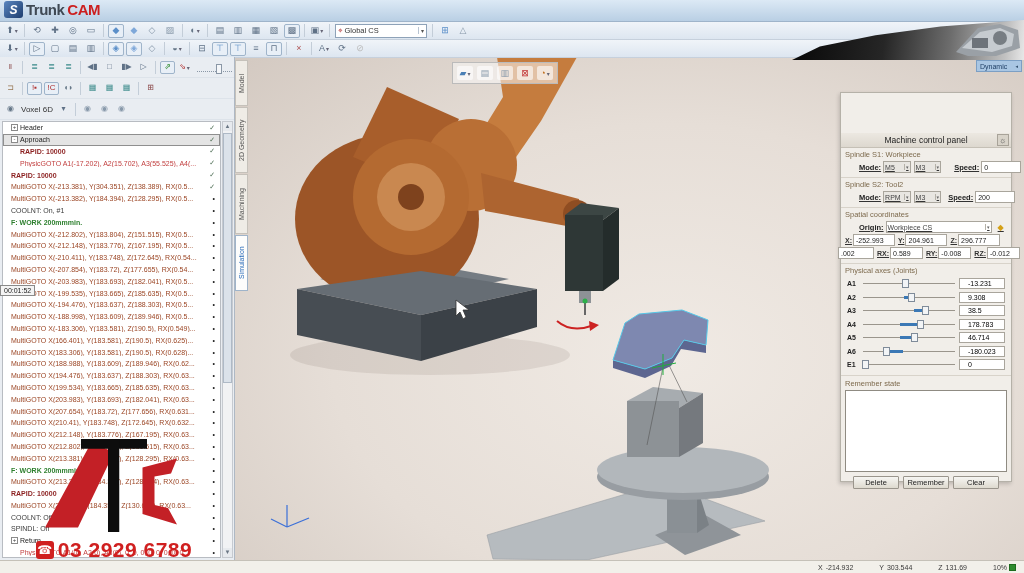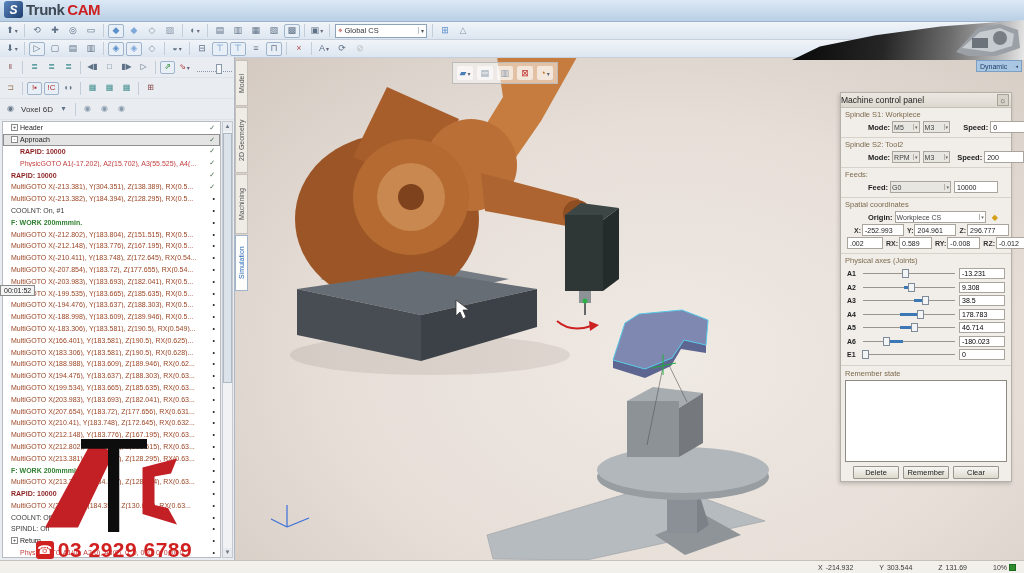--- a/index.html
+++ b/index.html
@@ -87,26 +87,26 @@
     background:rgba(250,250,250,0.55); border:1px solid #bbb; padding:0 3px; z-index:4;}
   .float-tb .icon-btn { background:rgba(255,255,255,0.6); }
   .dyn-tab { position:absolute; left:976px; top:60px; width:46px; height:12px; background:#a9c6e3;
     border:1px solid #7c9fc4; font-size:7px; color:#1f3f66; display:flex; align-items:center;
     padding:0 3px; z-index:4; justify-content:space-between;}
   .dyn-tab .dm { font-size:5px; color:#33506e; }
   
   .mpanel { position:absolute; left:840px; top:92px; width:172px; height:390px; background:#f1eee9;
     border:1px solid #b5b1a8; box-shadow:-1px 2px 4px rgba(0,0,0,0.18); z-index:5; font-size:8px; color:#333;}
   .mp-title { height:15px; background:linear-gradient(#ece8e1,#ddd8cf); border-bottom:1px solid #c5c0b6;
-    display:flex; align-items:center; justify-content:flex-start; position:relative; font-size:8.5px; color:#222;}
+    display:flex; align-items:center; justify-content:center; position:relative; font-size:8.5px; color:#222;margin-top:40px;}
   .mp-gear { position:absolute; right:2px; top:1px; width:12px; height:12px; background:#d8d3c9;
     border:1px solid #a8a399; display:flex; align-items:center; justify-content:center; font-size:8px; color:#555;}
   .mp-group { border-bottom:1px solid #d8d3ca; padding:1px 4px 3px 4px; position:relative;}
   .mp-glabel { font-size:7.5px; color:#7d6a4d; margin:1px 0 2px 0; }
-  .mp-row { display:flex; align-items:center; margin:1px 9px; }
+  .mp-row { display:flex; align-items:center; margin:1px 0;text-decoration:underline; }
   .mp-lab { font-size:7.5px; color:#222; font-weight:bold; margin-right:2px; }
   .mp-lab.ml { margin-left:14px; }
   .mp-combo { display:inline-flex; align-items:center; background:#e8e6e1; border:1px solid #a9a59c;
     height:12px; padding:0 1px; margin-right:3px; font-size:7px; color:#444; }
   .mp-combo .cval { min-width:18px; }
   .mp-combo .cv { font-size:5px; border-left:1px solid #b5b1a8; padding-left:1px; margin-left:1px; color:#666;}
   .mp-combo.wide { background:#fff; width:106px; }
   .mp-combo.wide .cval { flex:1; }
   .mp-input { height:12px; border:1px solid #a9a59c; background:#fff; font-size:7px; color:#222;
     font-family:"Liberation Sans", sans-serif; padding:0 2px; }
@@ -116,21 +116,21 @@
   .coords .cl { font-size:7px; font-weight:bold; margin-right:1px; }
   .coords input { width:42px; }
   .coords.c2 input { width:33px; }
   .coords.c2 .cell.noLab input { margin-left:-7px; width:36px; }
   .ax-row { display:flex; align-items:center; height:13.5px; padding:0 2px; }
   .ax-name { width:16px; font-size:7px; font-weight:bold; color:#222; }
   .ax-track { position:relative; flex:1; height:9px; margin-right:4px; }
   .ax-track::before { content:""; position:absolute; left:0; right:0; top:4px; height:1px; background:#9a958c; }
   .ax-fill { position:absolute; top:3px; height:3px; background:#3b78b5; }
   .ax-handle { position:absolute; top:0; width:7px; height:9px; background:#f2f4f6; border:1px solid #7f8b99; }
-  .ax-val { width:46px; height:11px; border:1px solid #a9a59c; background:#fff; font-size:7px; padding:0 2px;
+  .ax-val { width:46px; height:11px; border:1px solid #a9a59c; background:#fff; font-size:7px; padding:0 8px;
     font-family:"Liberation Sans", sans-serif;}
   .mp-remember { padding:2px 4px; }
   .mp-listbox { height:82px; background:#fff; border:1px solid #8f8b82; margin:1px 0 4px 0; }
   .mp-buttons { display:flex; justify-content:center; gap:4px; }
   .mp-btn { min-width:46px; height:13px; background:linear-gradient(#f6f5f2,#dedacf); border:1px solid #9a958c;
     font-size:7.5px; color:#222; display:flex; align-items:center; justify-content:center; border-radius:1px; cursor:default;}
   
   .statusbar { position:absolute; left:0; bottom:0; width:1024px; height:13px; background:#f2f0ea;
     border-top:1px solid #c5c1b8; display:flex; align-items:center; justify-content:flex-end;
     font-size:7px; color:#3a3a3a; padding-right:8px; gap:26px; z-index:2;}
@@ -712,31 +712,20 @@
           </span>
         <span class="mp-combo">
             <span class="cval">M3</span>
             <span class="cv">▾</span>
           </span>
         <span class="mp-lab" style="margin-left:4px">Speed:</span>
         <input class="mp-input w36" readonly="" value="200" style="">
       </div>
     </div>
 
-    <div class="mp-group">
-      <div class="mp-glabel">Feeds:</div>
-      <div class="mp-row">
-        <span class="mp-lab ml">Feed:</span>
-        <span class="mp-combo" style="width:62px">
-            <span class="cval" style="flex:1">G0</span>
-            <span class="cv">▾</span>
-          </span>
-        <input class="mp-input" style="width: 44px;" readonly="" value="10000">
-      </div>
-    </div>
 
     <div class="mp-group">
       <div class="mp-glabel">Spatial coordinates</div>
       <div class="mp-row">
         <span class="mp-lab ml">Origin:</span>
         <span class="mp-combo wide">
             <span class="cval">Workpiece CS</span>
             <span class="cv">▾</span>
           </span>
         <span class="origin-pick">◆</span>

